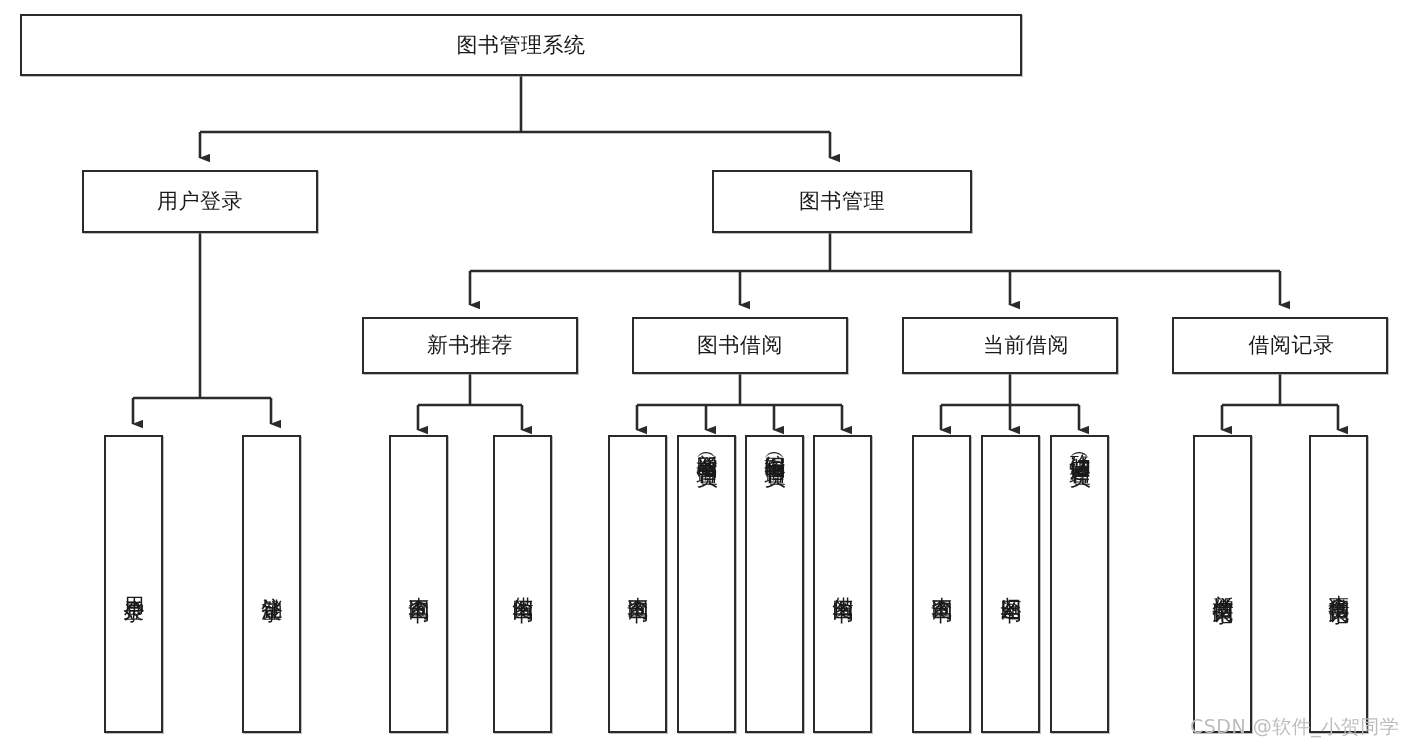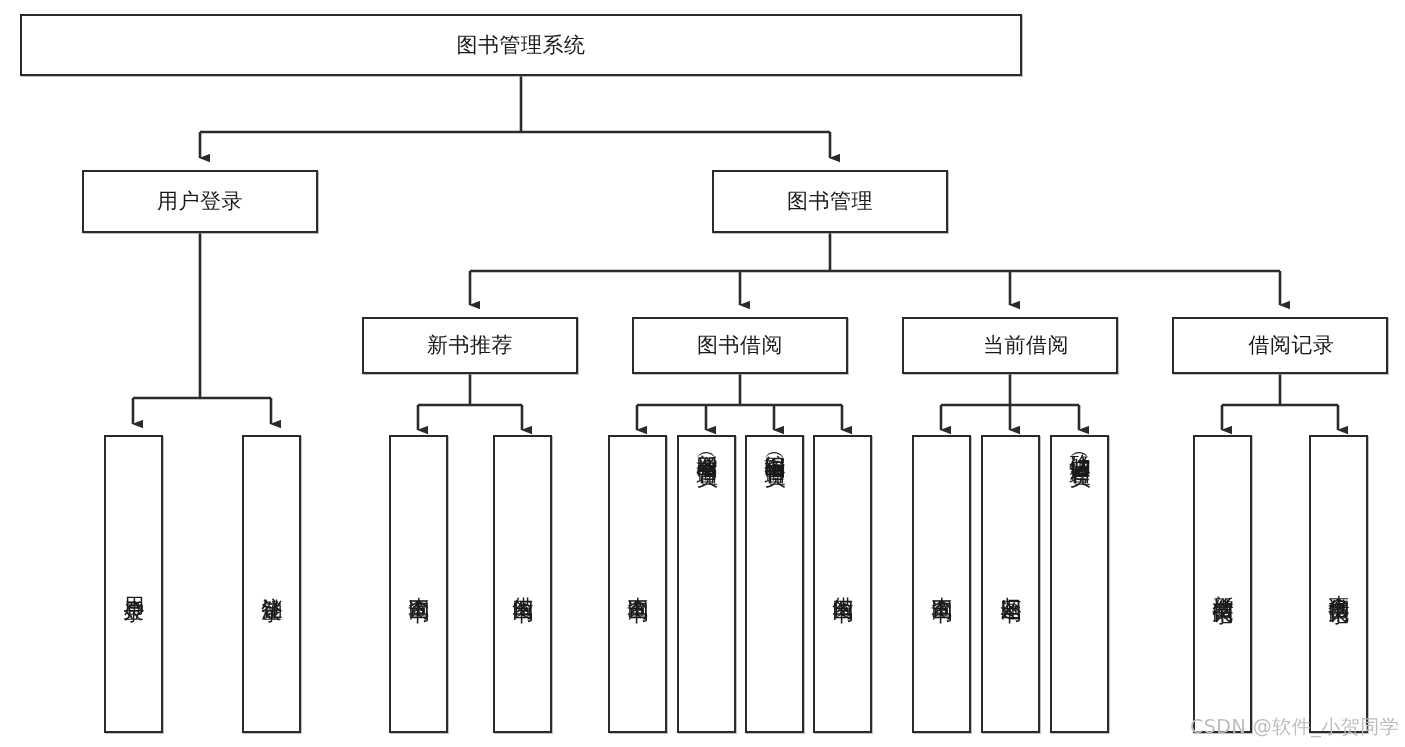--- a/index.html
+++ b/index.html
@@ -130,21 +130,21 @@
   </svg>
 
   <div class="node" style="left:20px; top:14px; width:1002px; height:62px;">
     <span class="node-label">图书管理系统</span>
   </div>
 
   <div class="node" style="left:82px; top:170px; width:236px; height:63px;">
     <span class="node-label">用户登录</span>
   </div>
 
-  <div class="node" style="left:712px; top:170px; width:236px; height:63px;">
+  <div class="node" style="left:712px; top:170px; width:260px; height:63px;">
     <span class="node-label">图书管理</span>
   </div>
 
   <div class="node" style="left:362px; top:317px; width:216px; height:57px;">
     <span class="node-label">新书推荐</span>
   </div>
 
   <div class="node" style="left:632px; top:317px; width:216px; height:57px;">
     <span class="node-label">图书借阅</span>
   </div>

